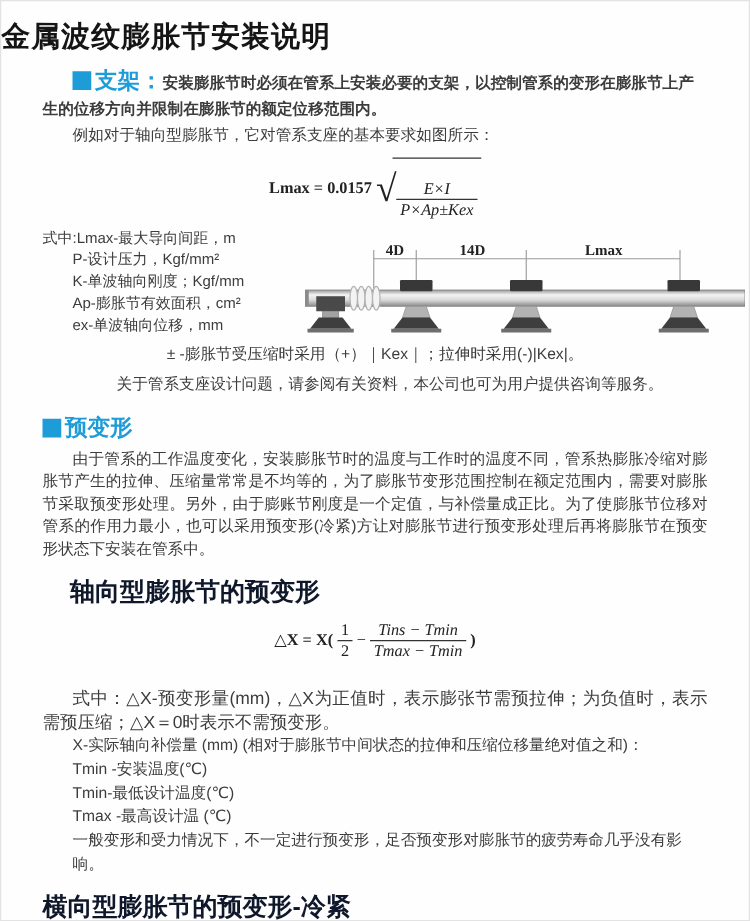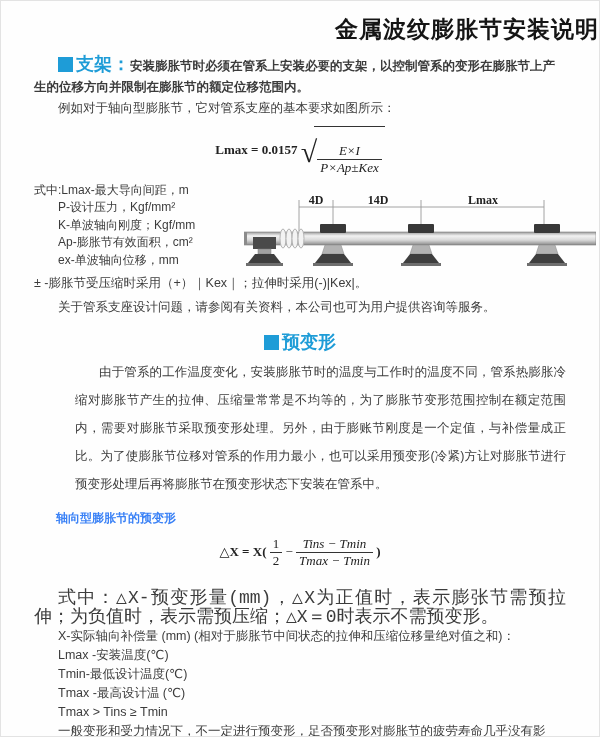--- a/index.html
+++ b/index.html
@@ -2,21 +2,21 @@
 <html><head>
 <meta charset="utf-8">
 <style>
   html,body { margin:0; padding:0; background:#ffffff; }
   .page {
     position:relative; width:600px; height:737px; overflow:hidden;
     background:#fefefe; border:1px solid #e3e3e3; box-sizing:border-box;
     font-family:"Liberation Sans","DejaVu Sans",sans-serif; color:#3c3c3c;
   }
   .title {
-    padding-top:13px; text-align:right; font-size:23px; font-weight:bold;
+    padding-top:13px; text-align:left; font-size:23px; font-weight:bold;
     color:#151515; letter-spacing:1px;
   }
   .content { padding:0 33px; }
   p { margin:0; }
   .bodytext { font-size:12.5px; line-height:21px; }
   .sq {
     display:inline-block; width:15px; height:15px; background:#1e9cd7;
     margin-right:3px; vertical-align:-2px;
   }
   .sec-title { color:#1e9cd7; font-size:18px; font-weight:bold; }
@@ -38,33 +38,33 @@
   .sqrt-body {
     display:inline-block; border-top:1.5px solid #333; vertical-align:middle;
     margin-left:-3px; padding:16px 3px 0 3px;
   }
   .formula1 { margin:7px 0 5px; }
 
   .defs { font-size:12px; line-height:17.5px; color:#3c3c3c; }
   .defs > div { padding-left:24px; }
   .defs > div:first-child { padding-left:0; }
 
-  .note-p { margin-top:4px; font-size:12.5px; line-height:20px; }
+  .note-p { margin-top:4px; font-size:12.5px; line-height:20px;text-align:center; }
   .note-indent { text-indent:24px; }
 
-  .sec-head-p { margin-top:13px;text-align:center; }
-  .body2-p { margin-top:4px; font-size:12.5px; line-height:28px; text-align:justify; text-indent:24px;margin-left:41px; }
+  .sec-head-p { margin-top:13px; }
+  .body2-p { margin-top:4px; font-size:12.5px; line-height:18px; text-align:justify; text-indent:24px; }
 
-  .subhead { color:#3b82f6; font-size:12px; font-weight:bold; }
+  .subhead { color:#0f172a; font-size:20px; font-weight:bold; }
   .sub1 { margin:12px 0 0 22px; }
   .sub2 { margin:11px 0 0 0; }
 
   .formula2 { margin:9px 0 5px; }
 
-  .desc-p { margin-top:19px; font-size:18px; line-height:19px; text-align:justify; text-indent:24px;font-family:Liberation Mono, monospace; }
+  .desc-p { margin-top:19px; font-size:14px; line-height:19px; text-align:justify; text-indent:24px; }
   .axial-items > div { padding-left:24px; font-size:12.5px; line-height:19px; }
 
   .diagram { position:absolute; left:243px; top:192px; width:352px; height:78px; }
   .dim-label { font-family:"Liberation Serif","DejaVu Serif",serif; font-weight:bold; font-size:12px; fill:#222; }
 </style>
 </head>
 <body>
 
 <div class="page">
 
@@ -105,24 +105,23 @@
       <span class="frac"><span class="num">1</span><span class="den">2</span></span>
       <span>−</span>
       <span class="frac f-ital"><span class="num">Tins − Tmin</span><span class="den">Tmax − Tmin</span></span>
       <span class="f-bold">)</span>
     </div>
 
     <p class="desc-p">式中：△X-预变形量(mm)，△X为正值时，表示膨张节需预拉伸；为负值时，表示需预压缩；△X＝0时表示不需预变形。</p>
 
     <div class="axial-items">
       <div>X-实际轴向补偿量 (mm) (相对于膨胀节中间状态的拉伸和压缩位移量绝对值之和)：</div>
-      <div>Lmax -安装温度(℃)</div>
+      <div>Tmin -安装温度(℃)</div>
       <div>Tmin-最低设计温度(℃)</div>
       <div>Tmax -最高设计温 (℃)</div>
-      <div>Tmax &gt; Tins ≥ Tmin</div>
       <div>一般变形和受力情况下，不一定进行预变形，足否预变形对膨胀节的疲劳寿命几乎没有影响。</div>
     </div>
 
     <h3 class="subhead sub2">横向型膨胀节的预变形-冷紧</h3>
 
   </div>
 
   <svg class="diagram" viewBox="0 0 352 78" xmlns="http://www.w3.org/2000/svg">
     <defs>
       <linearGradient id="pipeGrad" x1="0" y1="0" x2="0" y2="1">

